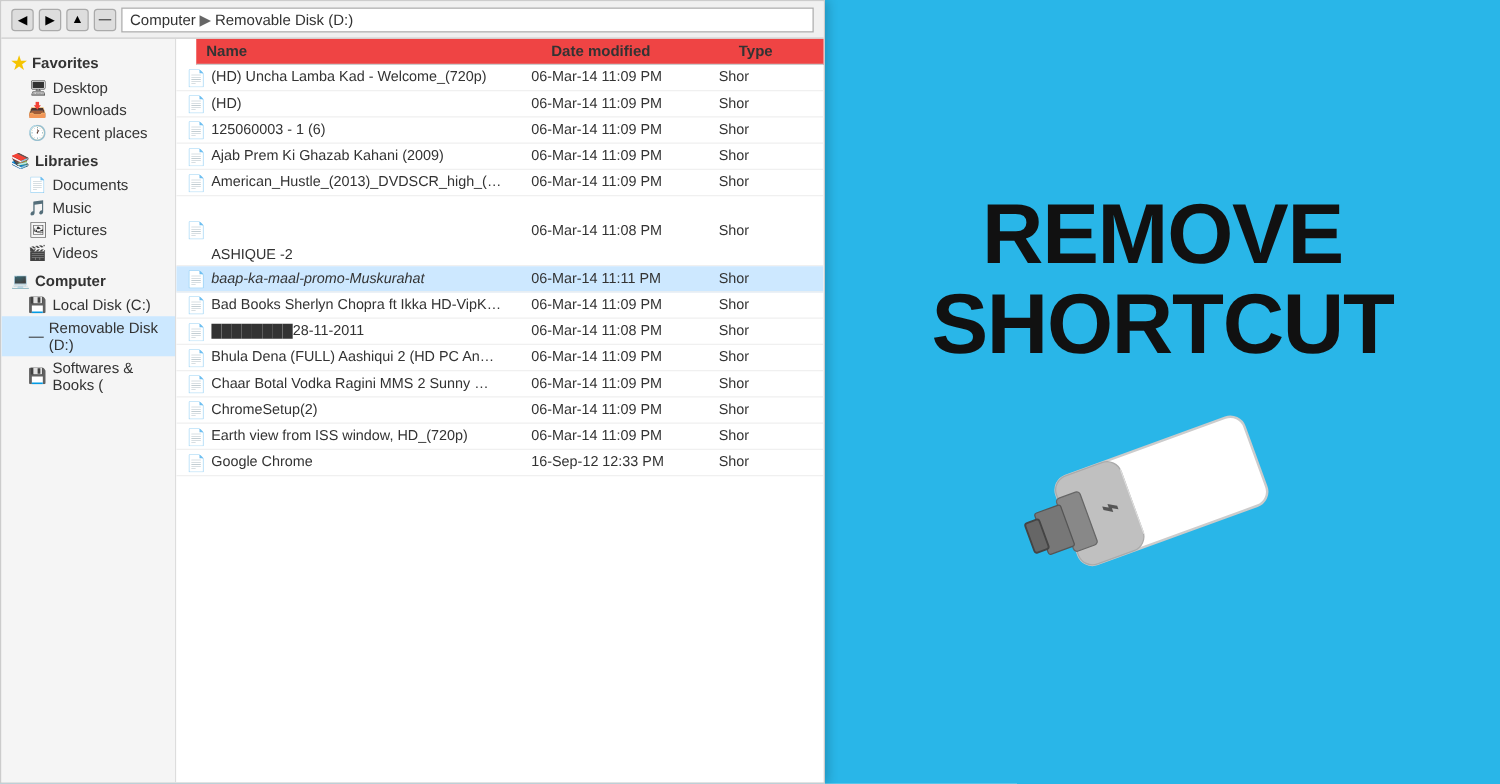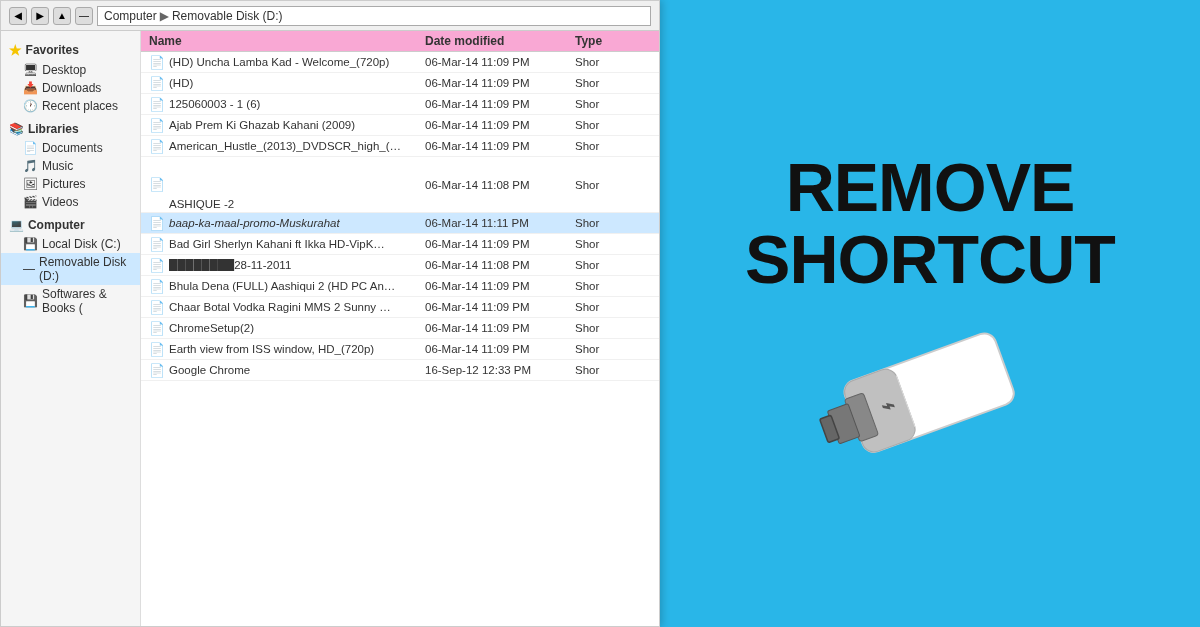--- a/index.html
+++ b/index.html
@@ -116,29 +116,30 @@
     .sidebar-item.selected { background: #cce8ff; }
 
     
     .file-list {
       flex: 1;
       overflow-y: auto;
       background: white;
     }
     .file-list-header {
       display: flex;
-      background: #f9a8d4;
+      background: #ef4444;
       border-bottom: 1px solid #ccc;
       padding: 3px 0;
       font-size: 12px;
       font-weight: bold;
       color: #333;
       position: sticky;
       top: 0;
       z-index: 1;
+      margin-left: 16px;
     }
     .col-name { width: 280px; padding: 0 8px; cursor: pointer; }
     .col-date { width: 150px; padding: 0 4px; cursor: pointer; }
     .col-type { width: 60px; padding: 0 4px; cursor: pointer; }
 
     .file-row {
       display: flex;
       align-items: center;
       padding: 2px 0;
       font-size: 11.5px;
@@ -354,21 +355,21 @@
             <div class="col-name">
               <div class="file-icon shortcut" style="background: none; border: none; font-size: 13px;">📄</div>
               <span style="overflow: hidden; text-overflow: ellipsis; white-space: nowrap; font-style: italic;">baap-ka-maal-promo-Muskurahat</span>
             </div>
             <div class="col-date">06-Mar-14 11:11 PM</div>
             <div class="col-type">Shor</div>
           </div>
           <div class="file-row">
             <div class="col-name">
               <div class="file-icon shortcut" style="background: none; border: none; font-size: 13px;">📄</div>
-              <span style="overflow: hidden; text-overflow: ellipsis; white-space: nowrap;">Bad Girl Sherlyn Kahani ft Ikka HD-VipK…</span>
+              <span style="overflow: hidden; text-overflow: ellipsis; white-space: nowrap;">Bad Books Sherlyn Chopra ft Ikka HD-VipK…</span>
             </div>
             <div class="col-date">06-Mar-14 11:09 PM</div>
             <div class="col-type">Shor</div>
           </div>
           <div class="file-row">
             <div class="col-name">
               <div class="file-icon shortcut" style="background: none; border: none; font-size: 13px;">📄</div>
               <span style="overflow: hidden; text-overflow: ellipsis; white-space: nowrap;">████████28-11-2011</span>
             </div>
             <div class="col-date">06-Mar-14 11:08 PM</div>

